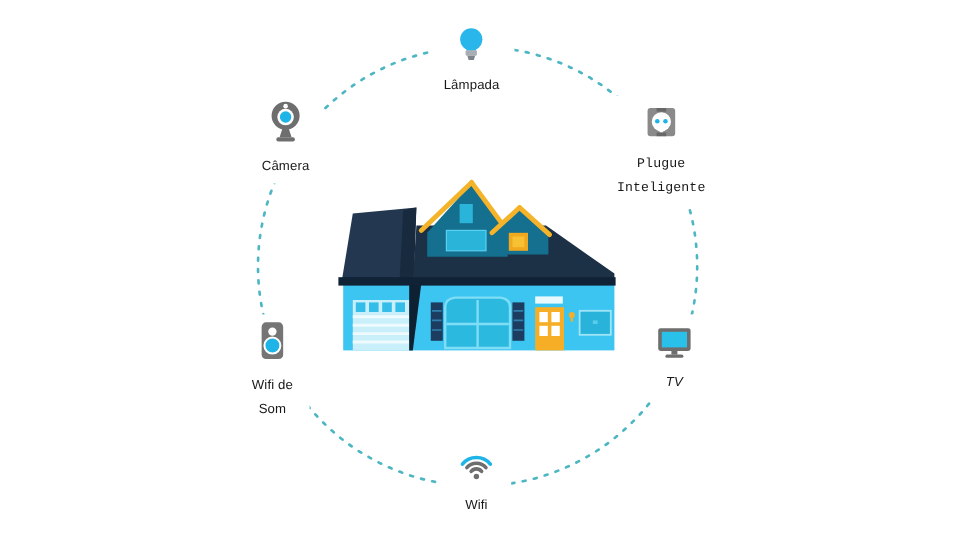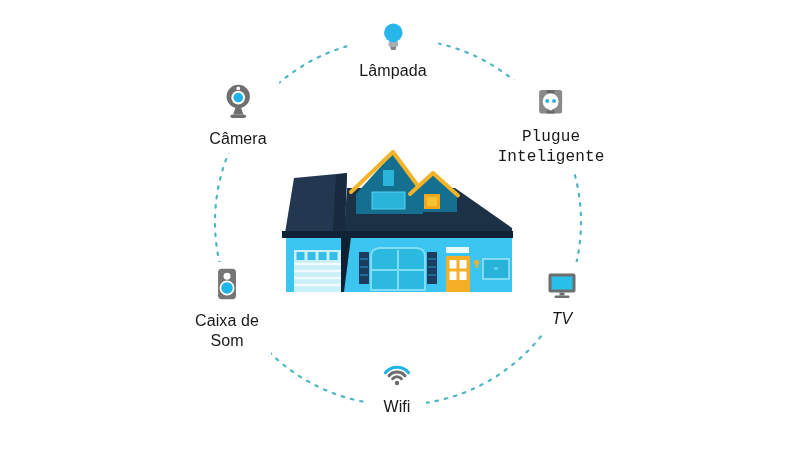--- a/index.html
+++ b/index.html
@@ -9,29 +9,29 @@
   }
   .ring-layer { position:absolute; left:0; top:0; width:800px; height:450px; }
   .house-layer { position:absolute; left:280px; top:146px; width:236px; height:150px; }
   .device {
     position:absolute; transform:translateX(-50%);
     display:flex; flex-direction:column; align-items:center; gap:7px;
     background:#ffffff; padding:4px 12px;
   }
   .device .icon { display:block; line-height:0; }
   .device .label {
-    font-size:16px; color:#181818; text-align:center;
+    font-size:11px; color:#181818; text-align:center;
     white-space:pre-line; line-height:20px; letter-spacing:0.1px;
   }
   .pos-lampada { left:393px; top:16px; }
   .pos-camera  { left:238px; top:78px; }
   .pos-plugue  { left:551px; top:80px;font-family:Liberation Mono, monospace; }
   .pos-caixa   { left:227px; top:262px; }
   .pos-tv      { left:562px; top:262px;font-style:italic; }
-  .pos-wifi    { left:397px; top:352px; }
+  .pos-wifi    { left:397px; top:366px; }
 </style>
 </head>
 <body>
 
 <div class="canvas">
 
   <svg class="ring-layer" viewBox="0 0 800 450" xmlns="http://www.w3.org/2000/svg">
     <circle cx="398" cy="222" r="183" fill="none" stroke="#4cb6c3" stroke-width="2.2" stroke-dasharray="2.5 7" stroke-linecap="round"></circle>
   </svg>
 
@@ -144,21 +144,21 @@
   </div>
 
   <div class="device pos-caixa">
     <span class="icon">
       <svg width="38" height="38" viewBox="0 0 36 36">
         <rect x="9.5" y="2.5" width="17" height="29" rx="3.5" fill="#757575"></rect>
         <circle cx="18" cy="9.8" r="3.3" fill="#ffffff"></circle>
         <circle cx="18" cy="20.8" r="6.3" fill="#1fb4e8" stroke="#ffffff" stroke-width="1.6"></circle>
       </svg>
     </span>
-    <div class="label">Caixa de
+    <div class="label">Wifi de
 Som</div>
   </div>
 
   <div class="device pos-tv">
     <span class="icon">
       <svg width="36" height="36" viewBox="0 0 36 36">
         <rect x="4.5" y="7.5" width="27" height="19" rx="2" fill="#6e6e6e"></rect>
         <rect x="7.5" y="10.5" width="21" height="13" fill="#29c0ea"></rect>
         <rect x="15.5" y="26.5" width="5" height="3" fill="#6e6e6e"></rect>
         <rect x="10.5" y="29.5" width="15" height="2.6" rx="1.3" fill="#6e6e6e"></rect>

